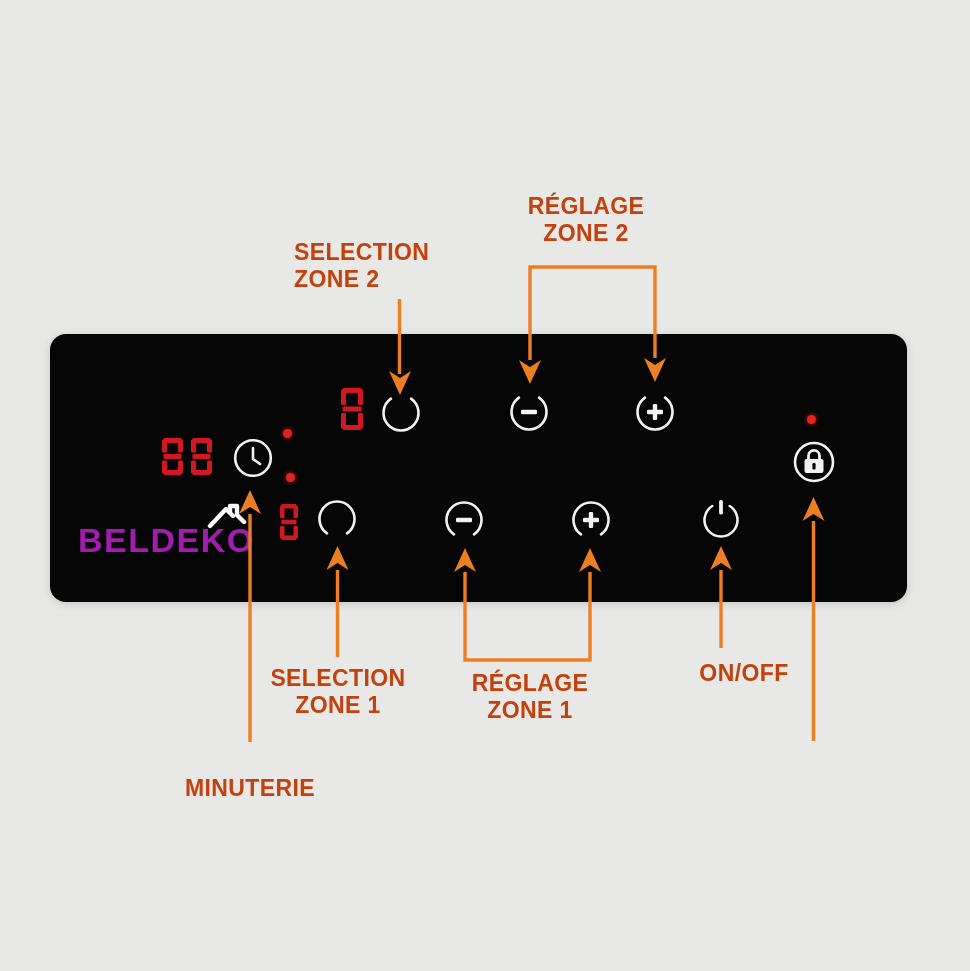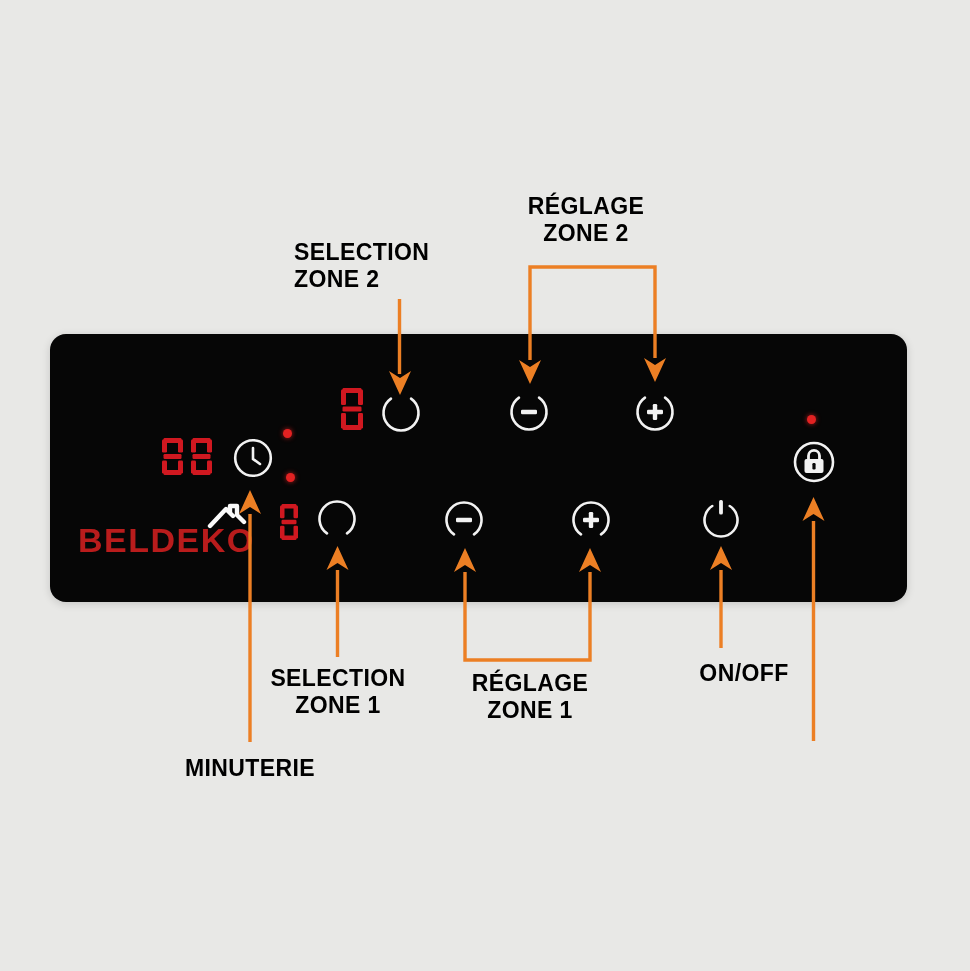--- a/index.html
+++ b/index.html
@@ -11,27 +11,27 @@
   }
   .stage{position:absolute;inset:0;}
   .panel{
     position:absolute;left:50px;top:334px;width:857px;height:268px;
     background:#060606;border-radius:16px;
     box-shadow:0 2px 8px rgba(0,0,0,.15);
   }
   .lbl{
     position:absolute;
     font-weight:700;font-size:23px;line-height:27px;
-    color:#000000;letter-spacing:.4px;white-space:nowrap;
+    color:#c2410c;letter-spacing:.4px;white-space:nowrap;
     text-align:center;transform:translateX(-50%);
   }
   .lbl.left{transform:none;text-align:left;}
   .logo{
     position:absolute;left:78px;top:521px;
-    color:#b91c1c;font-weight:700;font-size:34px;letter-spacing:1.5px;
+    color:#a21caf;font-weight:700;font-size:34px;letter-spacing:1.5px;
     white-space:nowrap;
     text-align:center;
   }
   .logo-roof{position:absolute;left:206px;top:500px;}
   .seg{position:absolute;line-height:0;}
   .dot{
     position:absolute;width:9px;height:9px;border-radius:50%;
     background:#e32222;box-shadow:0 0 5px rgba(227,34,34,.8);
   }
   .ctl{
@@ -170,21 +170,21 @@
     <div>ZONE 2</div>
   </div>
   <div class="lbl" style="left:338px;top:665px">
     <div>SELECTION</div>
     <div>ZONE 1</div>
   </div>
   <div class="lbl" style="left:530px;top:670px">
     <div>RÉGLAGE</div>
     <div>ZONE 1</div>
   </div>
-  <div class="lbl" style="left:250px;top:755px">MINUTERIE</div>
+  <div class="lbl" style="left:250px;top:775px">MINUTERIE</div>
   <div class="lbl" style="left:744px;top:660px">ON/OFF</div>
 
   <svg class="overlay" width="970" height="971">
     <g>
       <path class="ar" d="M 399.5 299 L 399.5 374"></path>
       <path class="ah" d="M 400 395 L 389 371 L 400 378 L 411 371 Z"></path>
     </g>
     <g>
       <path class="ar" d="M 530 360 L 530 267 L 655 267 L 655 358"></path>
       <path class="ah" d="M 530 384 L 519 360 L 530 367 L 541 360 Z"></path>

